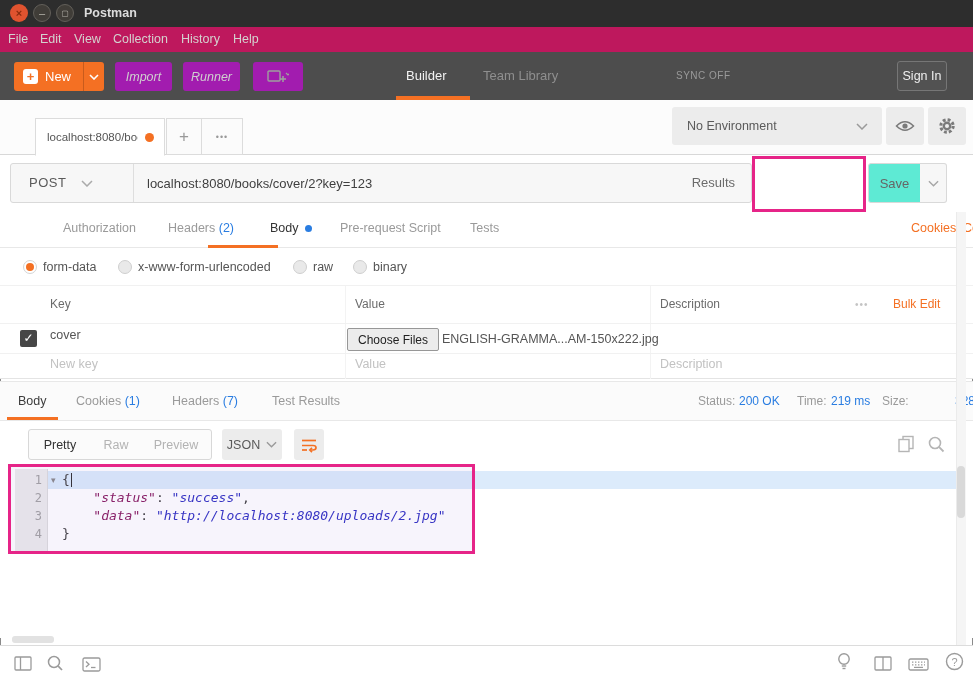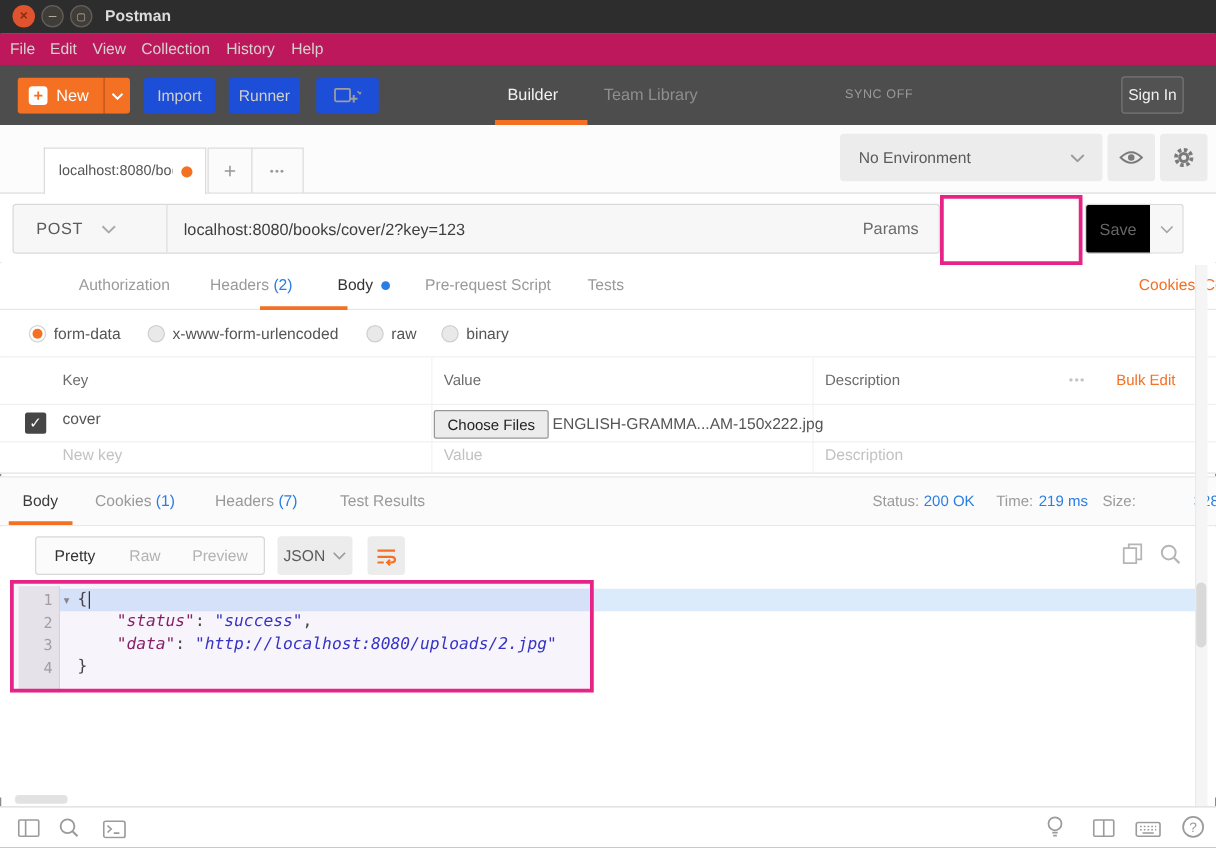--- a/index.html
+++ b/index.html
@@ -22,22 +22,22 @@
   .menu-item { position:absolute; top:0; line-height:25px; color:#d4d2cf; font-size:12.5px; cursor:default; }
 
   
   .toolbar { left:0; top:52px; width:973px; height:48px; background:#4d4d4d; }
   .btn-new { position:absolute; left:14px; top:10px; height:29px; display:flex; border-radius:3px; overflow:hidden; }
   .btn-new .main { background:var(--accent-orange); color:#fff; font-size:13px; display:flex; align-items:center; gap:7px; padding:0 12px 0 9px; }
   .btn-new .plus { width:15px; height:15px; background:#fff; border-radius:3px; color:var(--accent-orange);
                    font-weight:bold; font-size:13px; line-height:15px; text-align:center; }
   .btn-new .chev { width:21px; background:var(--accent-orange); border-left:1px solid rgba(0,0,0,.18);
                    display:flex; align-items:center; justify-content:center; color:#fff; }
-  .tb-btn { position:absolute; top:10px; height:29px; background:#1d4ed8; border-radius:3px; color:#cfcfcf;
-            font-size:12.5px; display:flex; align-items:center; justify-content:center; border:none; cursor:pointer; }
+  .tb-btn { position:absolute; top:10px; height:29px; background:#a21caf; border-radius:3px; color:#cfcfcf;
+            font-size:12.5px; display:flex; align-items:center; justify-content:center; border:none; cursor:pointer;font-style:italic; }
   .nav-tab { position:absolute; top:0; line-height:48px; font-size:13px; cursor:pointer; }
   .tb-icon { position:absolute; color:#909090; cursor:pointer; }
   .sync-badge { position:absolute; left:636px; top:63px; width:26px; height:26px; border-radius:50%; background:var(--sync-red); }
   .sync-off { position:absolute; left:676px; top:0; line-height:48px; font-size:10px; color:#9a9a9a; letter-spacing:.5px; }
   .btn-signin { position:absolute; left:897px; top:9px; width:50px; height:30px; background:#525252;
                 border:1px solid #767676; border-radius:3px; color:#efefef; font-size:12.5px; cursor:pointer; }
 
   
   .tabstrip { left:0; top:100px; width:973px; height:55px; background:#fcfcfc; border-bottom:1px solid #d8d8d8; }
   .req-tab { position:absolute; left:35px; top:18px; width:130px; height:38px; background:#fff;
@@ -59,21 +59,21 @@
              border:1px solid #d9d9d9; border-radius:3px; }
   .method { position:absolute; left:18px; top:0; line-height:38px; font-size:13px; color:#5a5a5a; letter-spacing:.5px; cursor:pointer; }
   .url-input { position:absolute; left:136px; top:7px; width:470px; height:24px; border:none; background:transparent;
                font-size:13px; color:#3f3f3f; font-family:"Liberation Sans", sans-serif; outline:none; }
   .params-btn { position:absolute; right:16px; top:0; line-height:38px; font-size:13px; color:#6b6b6b;
                 background:none; border:none; cursor:pointer; }
   .send-group { position:absolute; left:763px; top:8px; width:95px; height:40px; border-radius:3px; overflow:hidden; display:flex; }
   .send-main { width:63px; background:var(--send-blue); color:#fff; font-size:13.5px; border:none; cursor:pointer; }
   .send-chev { width:32px; background:var(--send-blue); border:none; border-left:1px solid rgba(0,0,0,.18);
                color:#cfe0f7; cursor:pointer; display:flex; align-items:center; justify-content:center; }
-  .save-main { position:absolute; left:868px; top:8px; width:53px; height:40px; background:#000000;
+  .save-main { position:absolute; left:868px; top:8px; width:53px; height:40px; background:#5eead4;
                border:1px solid #d9d9d9; border-radius:3px 0 0 3px; color:#666; font-size:13px; cursor:pointer; }
   .save-chev { position:absolute; left:920px; top:8px; width:27px; height:40px; background:#f7f7f7;
                border:1px solid #d9d9d9; border-left:none; border-radius:0 3px 3px 0; color:#999; cursor:pointer;
                display:flex; align-items:center; justify-content:center; }
 
   
   .request-tabs { left:0; top:210px; width:973px; height:38px; background:#fff; border-bottom:1px solid #e8e8e8; }
   .rt { position:absolute; top:0; line-height:36px; font-size:12.5px; color:#9a9a9a; cursor:pointer;margin-left:45px; }
   .rt b { font-weight:normal; color:var(--link-blue); }
   .rt.active { color:#333; }
@@ -281,21 +281,21 @@
   <div class="abs request-row">
     <div class="url-box">
       <span class="method">
         <span>POST</span>
         <svg class="ic" width="12" height="7" viewBox="0 0 12 7" style="margin-left:11px;">
             <polyline points="1,1 6,6 11,1" fill="none" stroke="#aaa" stroke-width="1.5"></polyline>
           </svg>
       </span>
       <div class="abs" style="left:122px; top:0; width:1px; height:38px; background:#dedede;"></div>
       <input class="url-input" type="text" value="localhost:8080/books/cover/2?key=123" style="">
-      <button class="params-btn">Params</button>
+      <button class="params-btn">Results</button>
     </div>
     <button class="save-main">Save</button>
     <button class="save-chev">
       <svg class="ic" width="11" height="7" viewBox="0 0 12 7">
           <polyline points="1,1 6,6 11,1" fill="none" stroke="#a6a6a6" stroke-width="1.5"></polyline>
         </svg>
     </button>
   </div>
 
   <div class="abs request-tabs">

